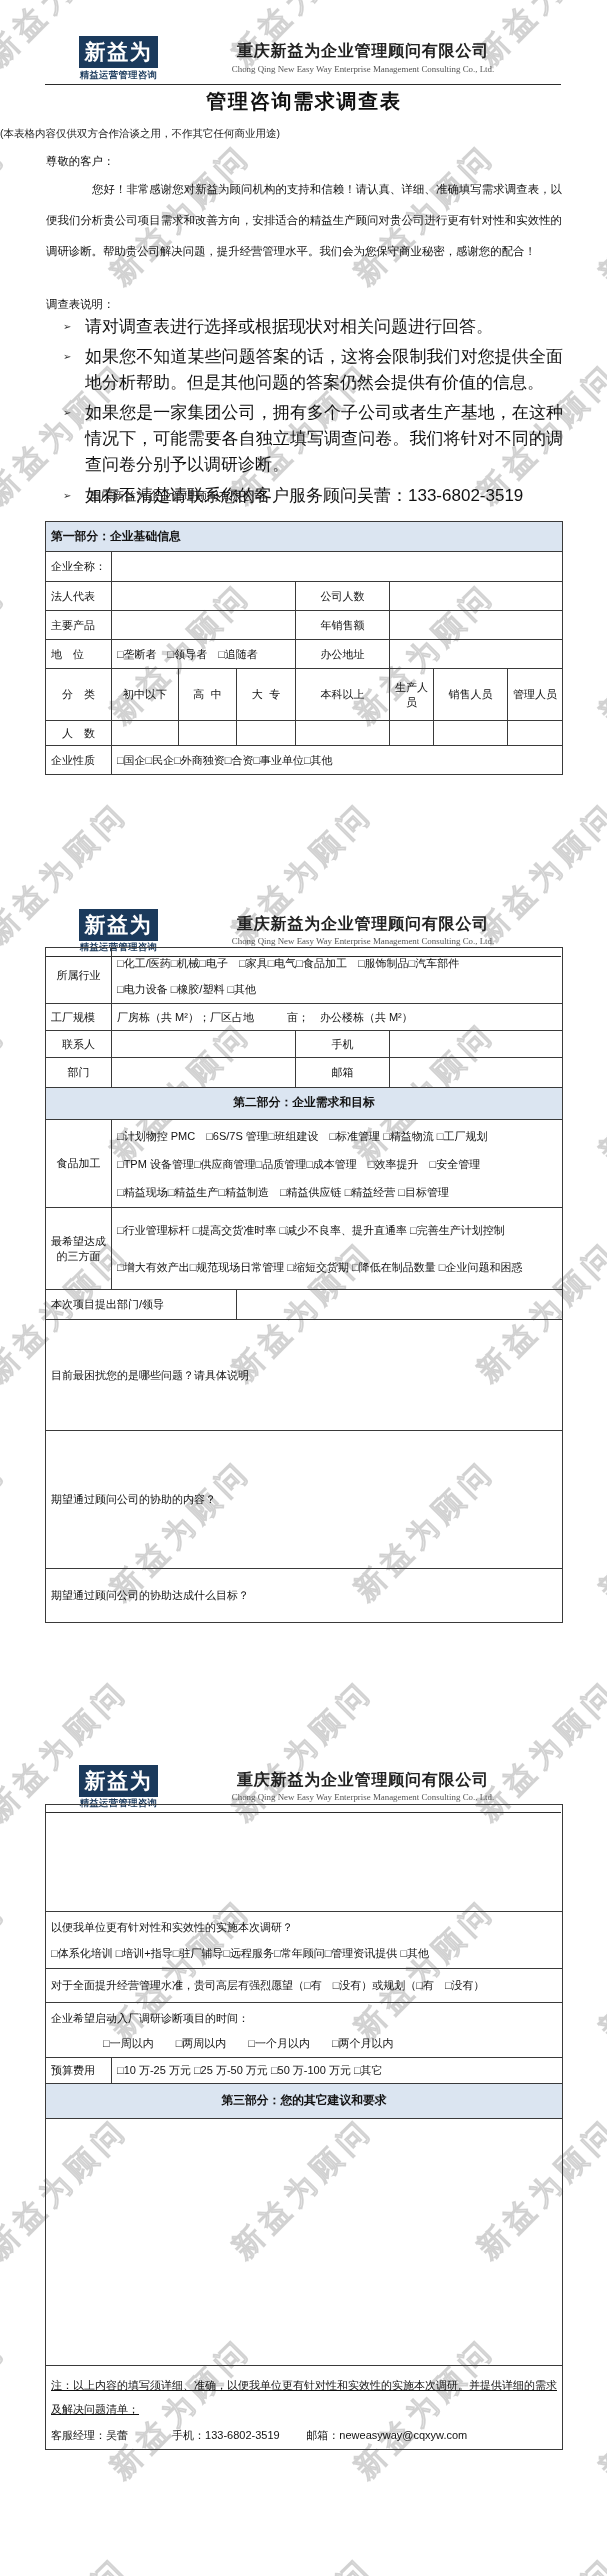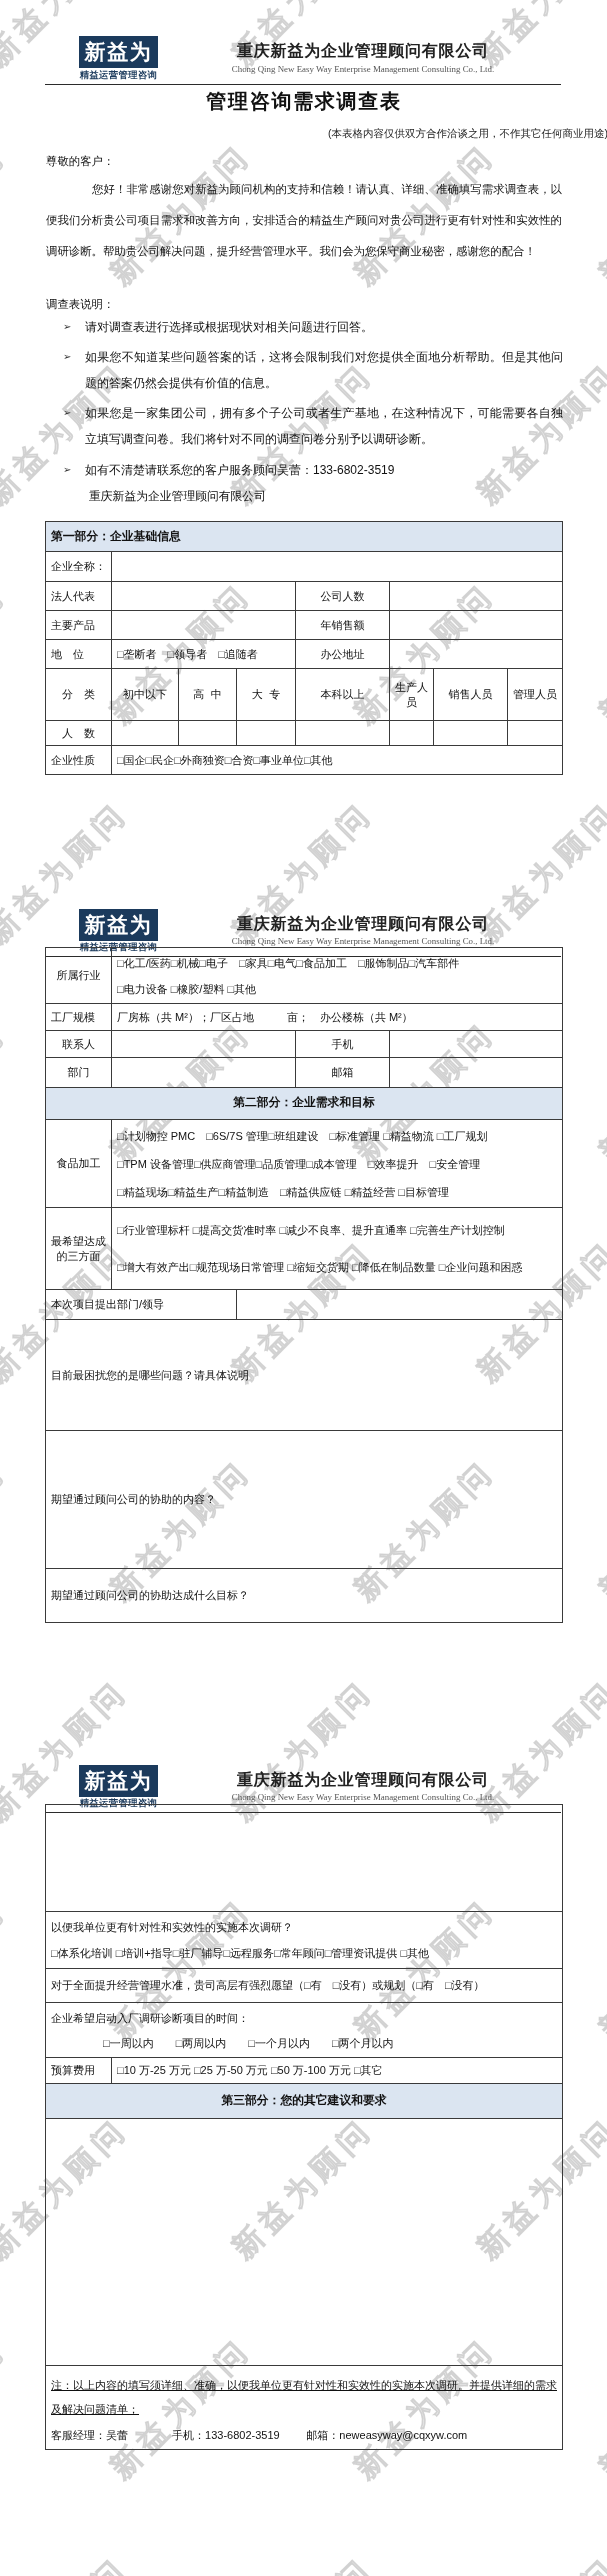--- a/index.html
+++ b/index.html
@@ -20,25 +20,25 @@
   .logo-box{background:#1b3a5c;color:#fff;font-weight:bold;font-size:21px;text-align:center;
     height:32px;line-height:32px;letter-spacing:1.7px;}
   .logo-sub{color:#1b3a5c;font-weight:bold;font-size:9.3px;text-align:center;letter-spacing:0.4px;margin-top:0.8px;}
   .company{position:absolute;left:173px;top:6.8px;width:380px;text-align:center;}
   .company-cn{font-family:"Liberation Serif","DejaVu Serif",serif;font-weight:bold;font-size:16px;letter-spacing:0.8px;color:#222;}
   .company-en{font-family:"Liberation Serif","DejaVu Serif",serif;font-size:8.9px;color:#555;margin-top:1.7px;}
   .hdr-rule{position:absolute;left:45px;width:516px;top:49px;border-top:1.7px solid #2b2b2b;}
   
   .abs{position:absolute;z-index:1;}
   .doc-title{left:0;top:88px;width:608px;text-align:center;font-size:20px;font-weight:bold;letter-spacing:1.7px;}
-  .doc-subtitle{left:0;top:127px;width:608px;text-align:right;font-size:10.5px;color:#222;}
+  .doc-subtitle{left:0;top:127px;width:608px;text-align:left;font-size:10.5px;color:#222;}
   .salutation{left:46px;top:154px;font-size:11.4px;}
   .intro-par{left:46px;top:174px;width:516px;font-size:11.4px;line-height:31px;text-indent:46px;text-align:justify;}
   .notes-label{left:46px;top:297px;font-size:11.4px;}
-  .notes{left:63px;top:314px;width:500px;font-size:12px;}
+  .notes{left:63px;top:314px;width:500px;font-size:17px;}
   .note-item{position:relative;padding-left:22px;line-height:26px;margin-bottom:4.2px;text-align:justify;}
   .note-item::before{content:"\27A2";position:absolute;left:0;top:0;font-size:10px;color:#333;}
   .signoff{left:89px;top:489px;font-size:11.8px;}
   
   table.tbl{position:absolute;left:45px;width:516px;z-index:1;border-collapse:collapse;table-layout:fixed;
     font-size:11px;color:#111;border:1.7px solid #000;}
   table.tbl td{border:0.8px solid #3a3a3a;padding:1.7px 5px;vertical-align:middle;word-break:break-all;}
   td.sec{background:#dbe5f1;font-weight:bold;font-size:11.8px;border-top:1.7px solid #000;border-bottom:1.7px solid #000;}
   td.sec.center{text-align:center;}
   td.lbl{text-align:center;}

